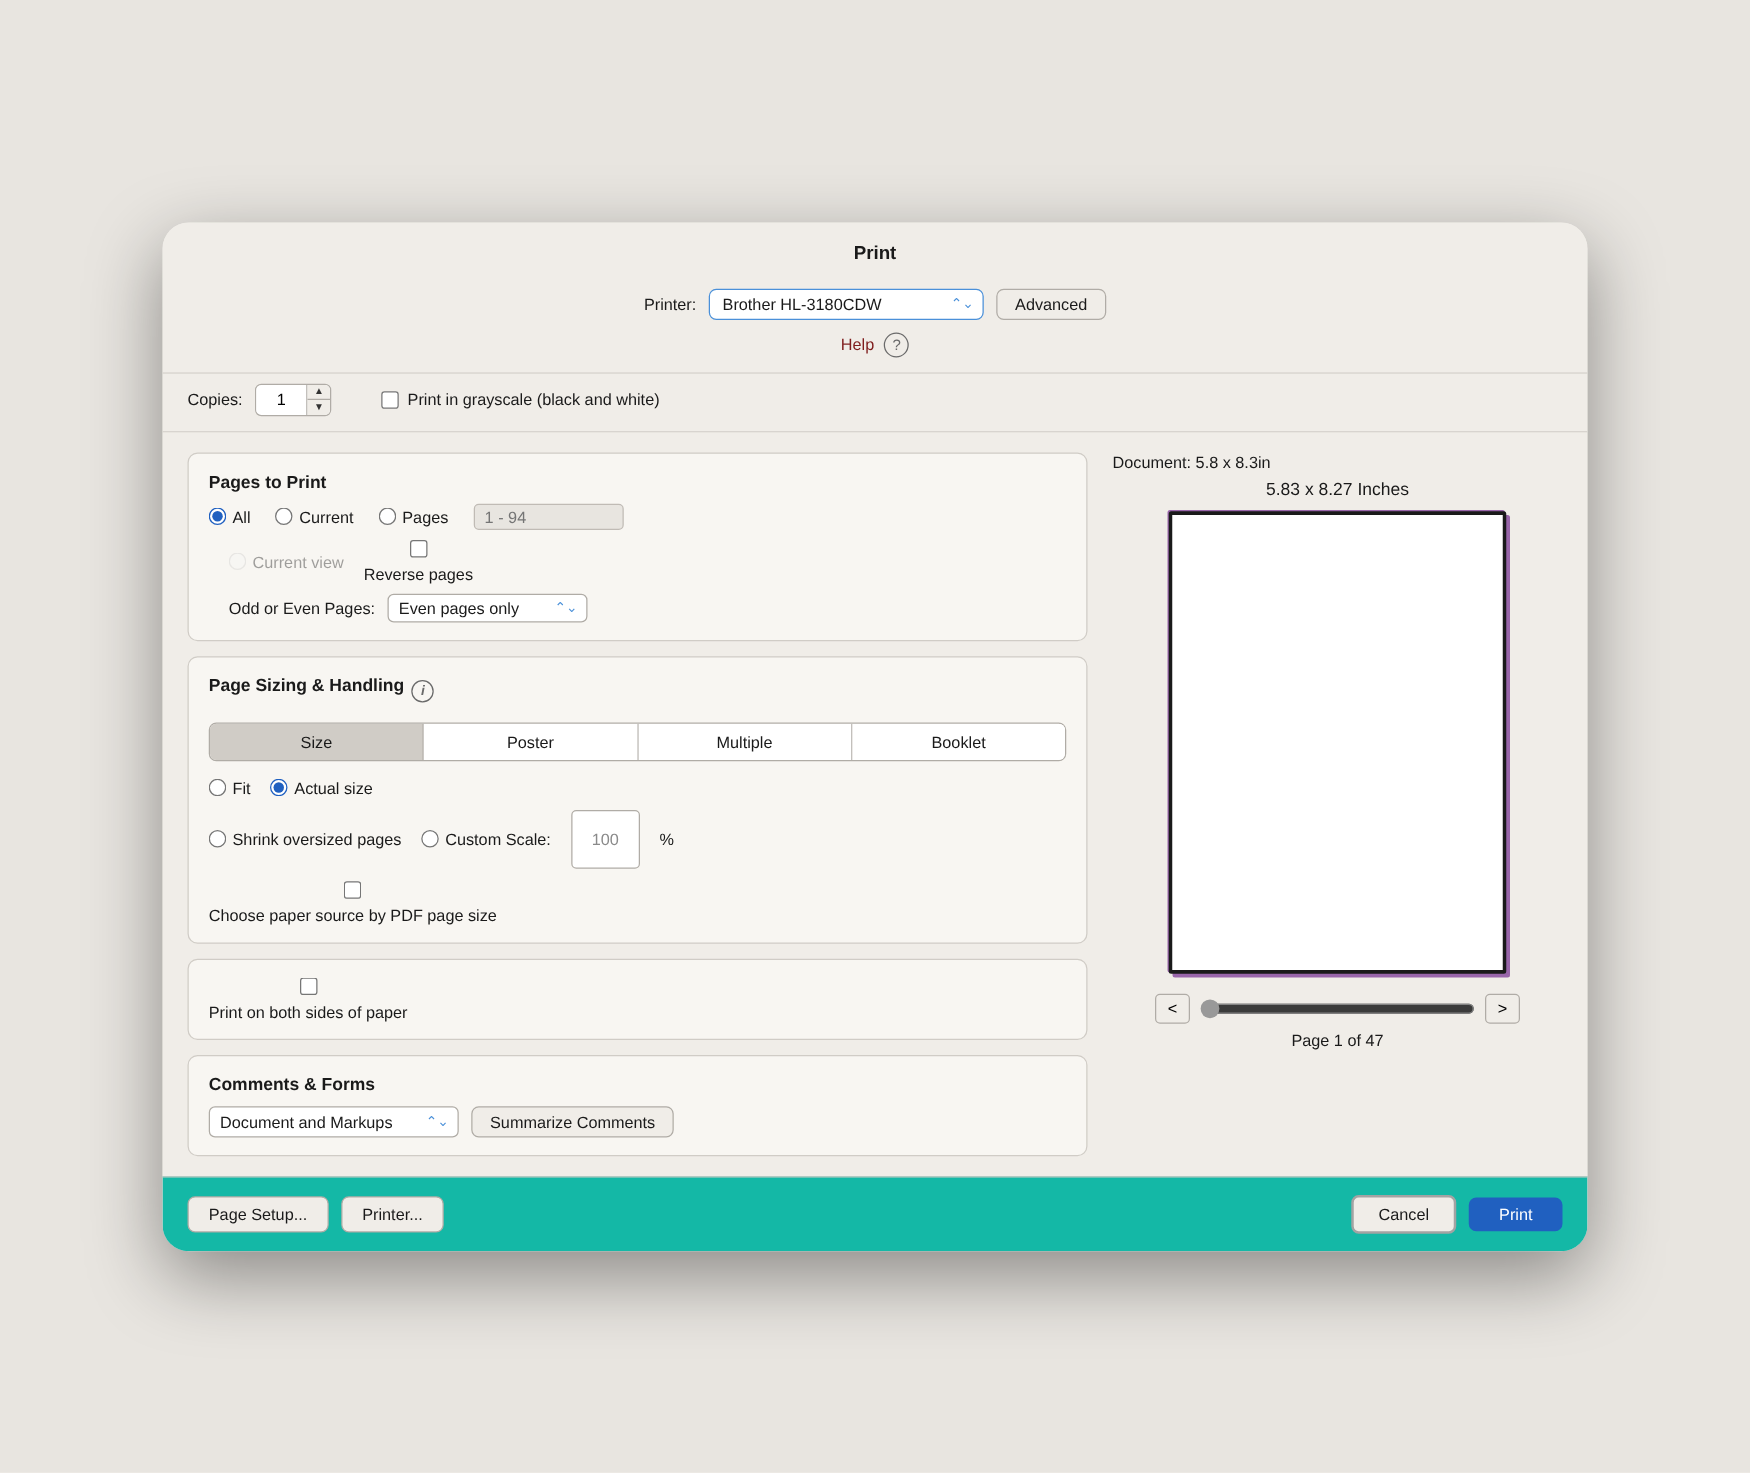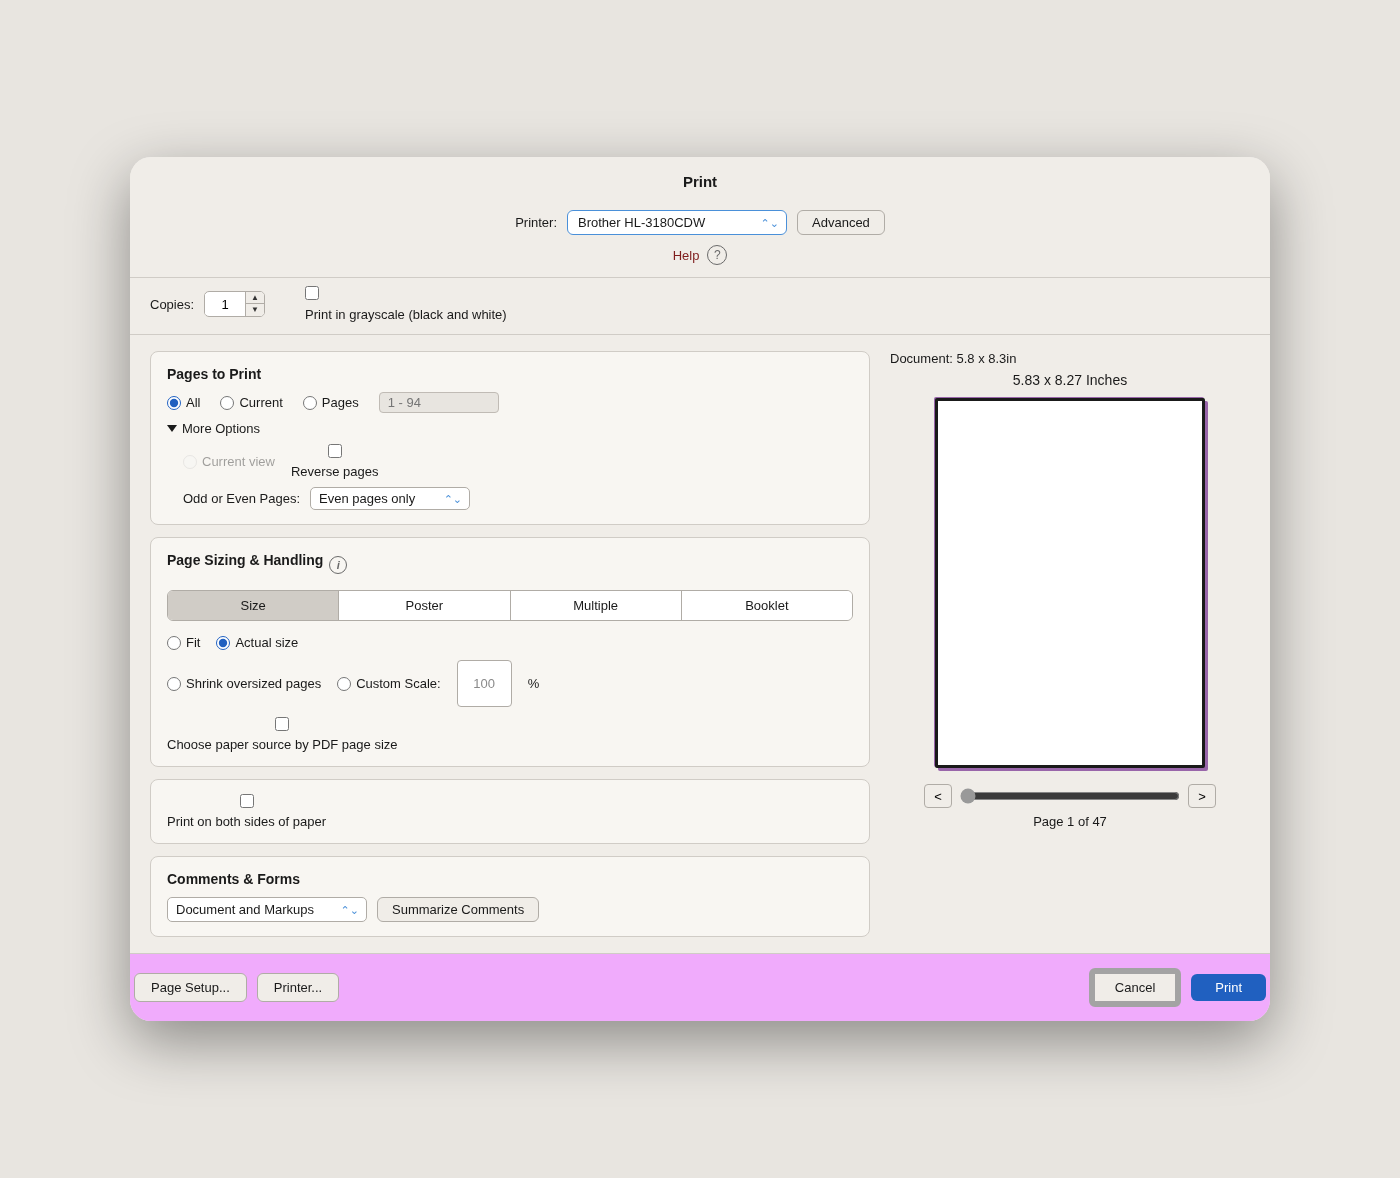--- a/index.html
+++ b/index.html
@@ -172,24 +172,23 @@
       line-height: 1;
       color: #333;
     }
 
     .spinner-btn:first-child {
       border-bottom: 1px solid #b0aca6;
     }
 
     .grayscale-wrapper {
       display: flex;
-      align-items: flex-start;
+      align-items: center;
       gap: 7px;
       margin-left: 30px;
-      flex-direction: column;
     }
 
     .main-content {
       display: flex;
       gap: 0;
       padding: 16px 20px;
       background: #f0ede8;
     }
 
     .left-panel {
@@ -502,22 +501,22 @@
     }
 
     .orientation-label {
       font-size: 13px;
       font-weight: 400;
     }
 
     .bottom-bar {
       display: flex;
       align-items: center;
-      padding: 14px 4px;
-      background: #f0abfc;
+      padding: 14px 20px;
+      background: #14b8a6;
       border-top: 1px solid #d0ccc6;
     }
 
     .bottom-left {
       display: flex;
       gap: 10px;
     }
 
     .bottom-right {
       margin-left: auto;
@@ -531,21 +530,21 @@
       border: 1px solid #b0aca6;
       border-radius: 6px;
       padding: 6px 16px;
       font-size: 13px;
       cursor: pointer;
       color: #1a1a1a;
     }
 
     .cancel-btn {
       background: #f0ede8;
-      border: 6px solid #a3a3a3;
+      border: 2px solid #a3a3a3;
       border-radius: 6px;
       padding: 6px 20px;
       font-size: 13px;
       cursor: pointer;
       color: #1a1a1a;
     }
 
     .print-btn {
       background: #2060c0;
       border: none;
@@ -633,24 +632,20 @@
             <input type="radio" name="pages" style="">
             <span>Current</span>
           </label>
           <label class="radio-item">
             <input type="radio" name="pages" style="">
             <span>Pages</span>
           </label>
           <input class="pages-input" type="text" placeholder="1 - 94" disabled="" style="">
         </div>
 
-        <div class="more-options-toggle">
-          <span class="triangle-down"></span>
-          <span>More Options</span>
-        </div>
         <div class="more-options-content">
           <div class="more-options-row">
             <label class="radio-item current-view-radio">
               <input type="radio" name="view" disabled="" style="">
               <span>Current view</span>
             </label>
             <label class="checkbox-item">
               <input type="checkbox" style="">
               <span>Reverse pages</span>
             </label>

